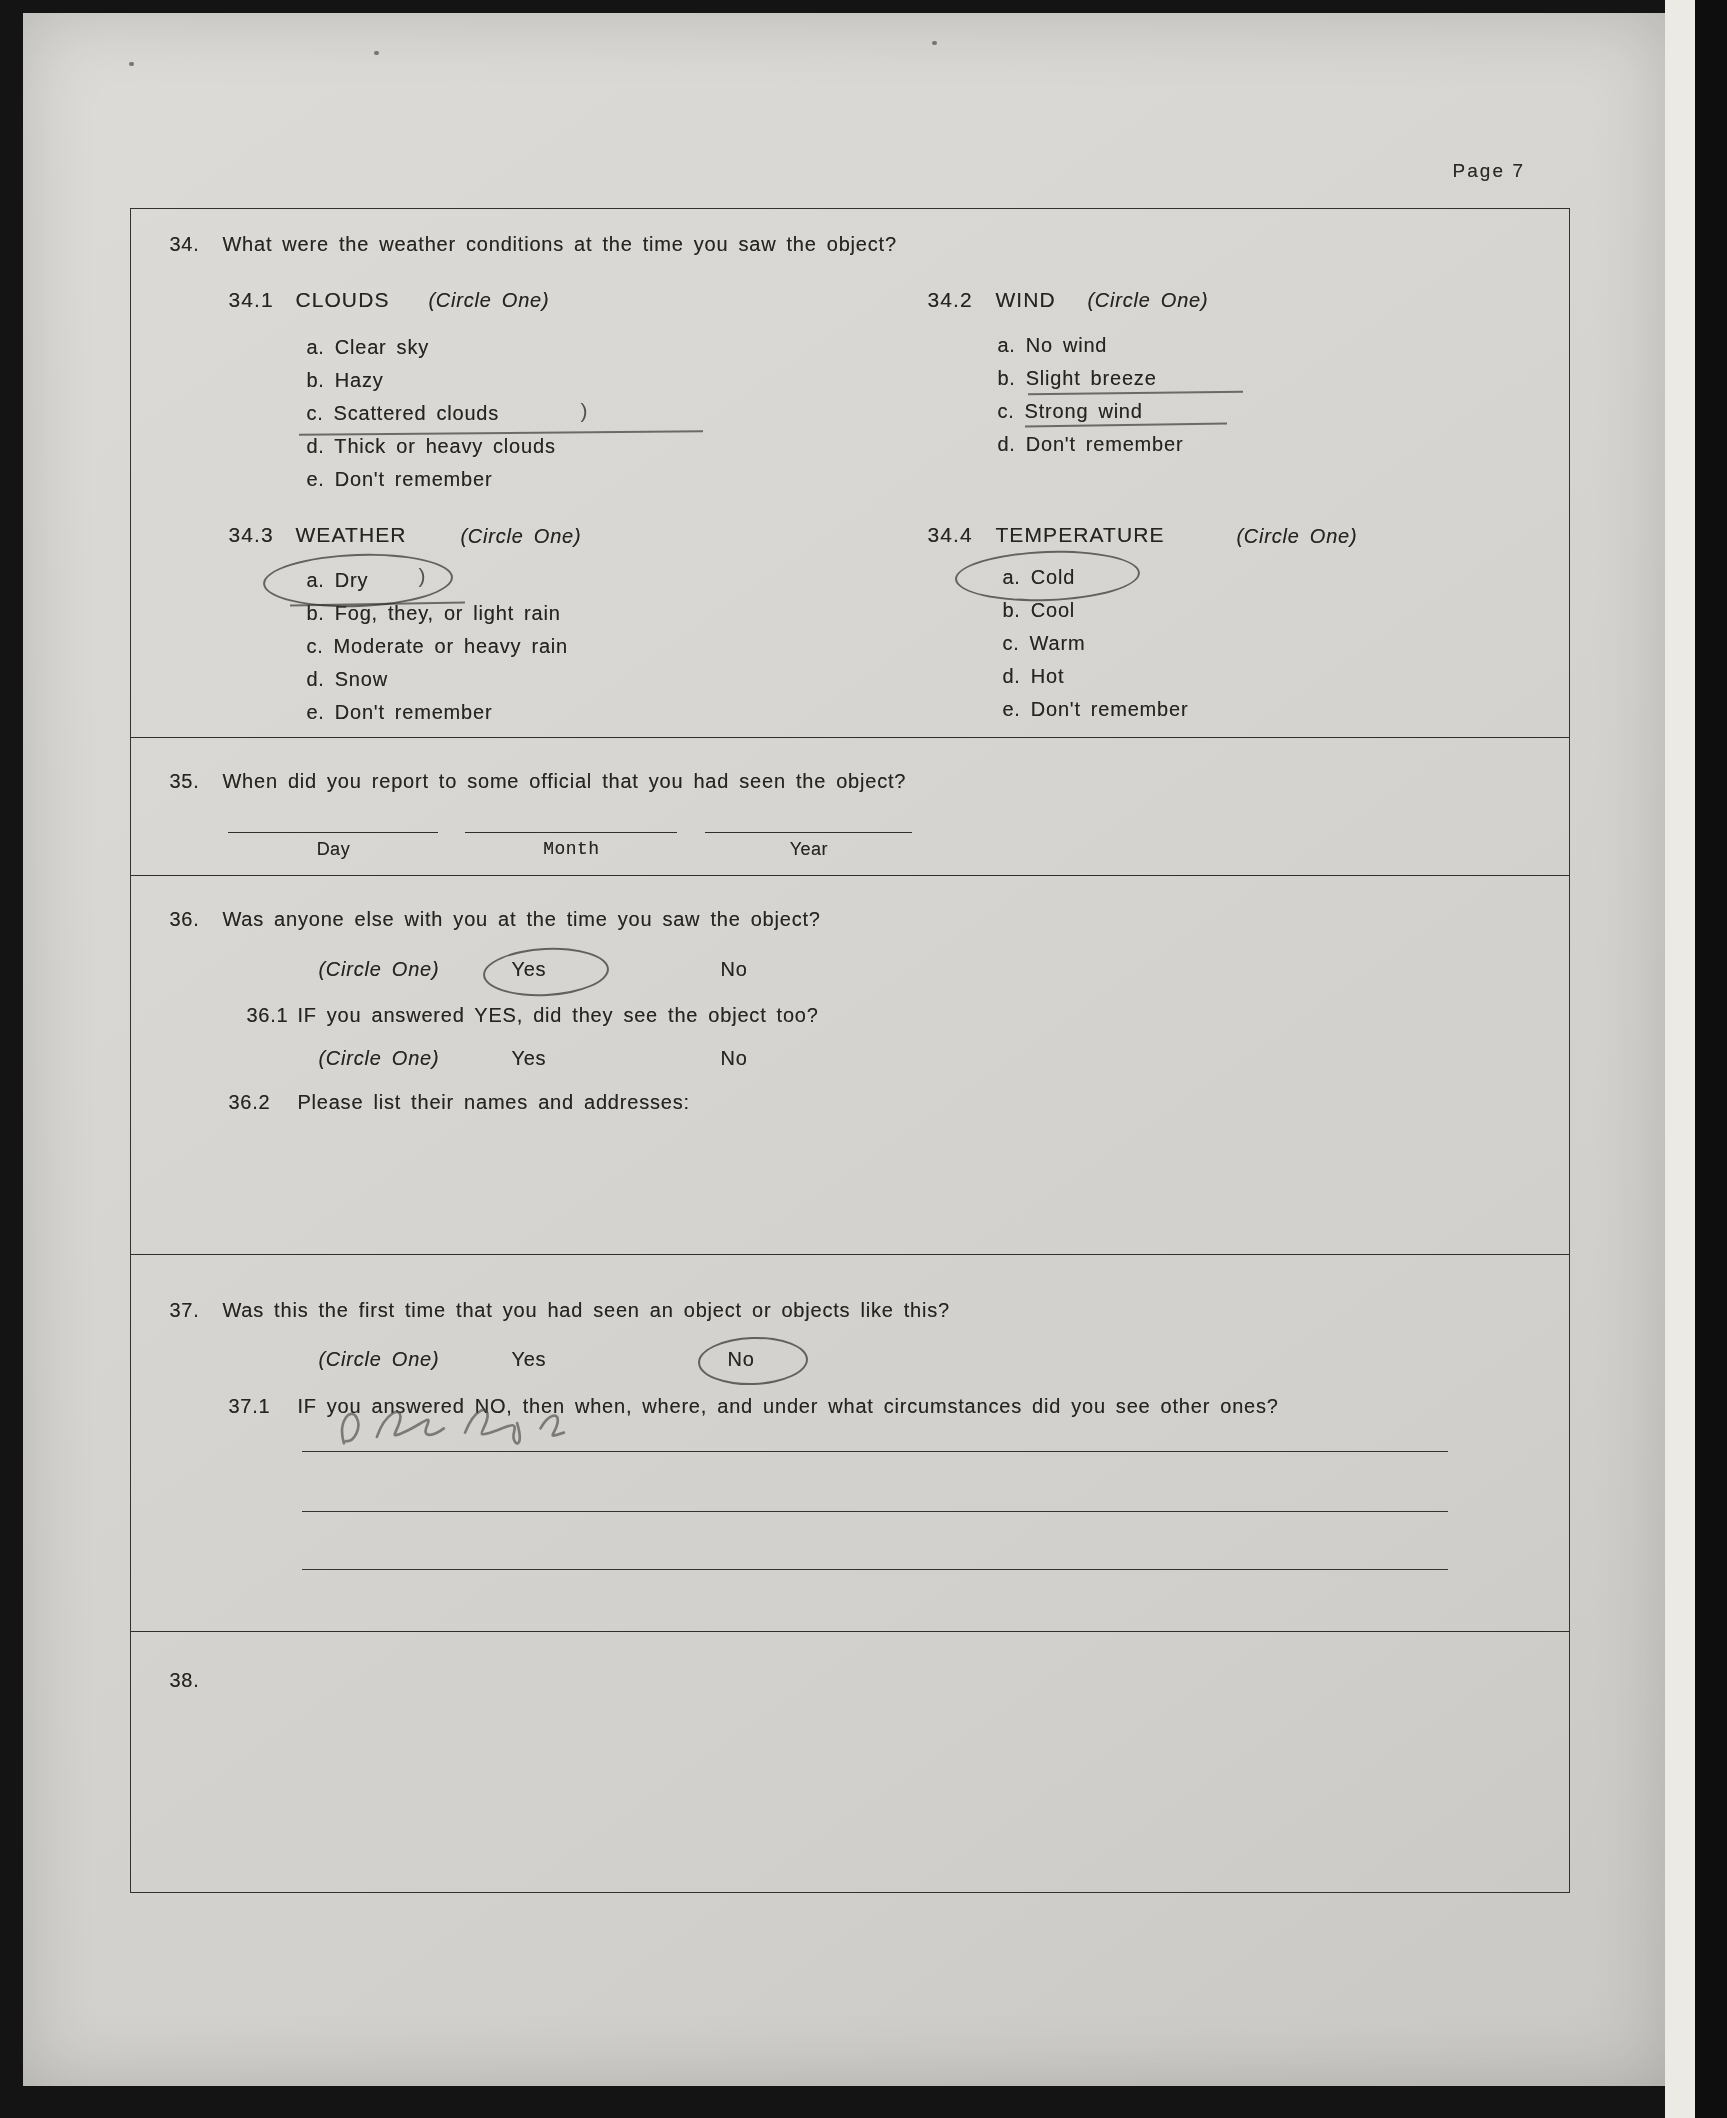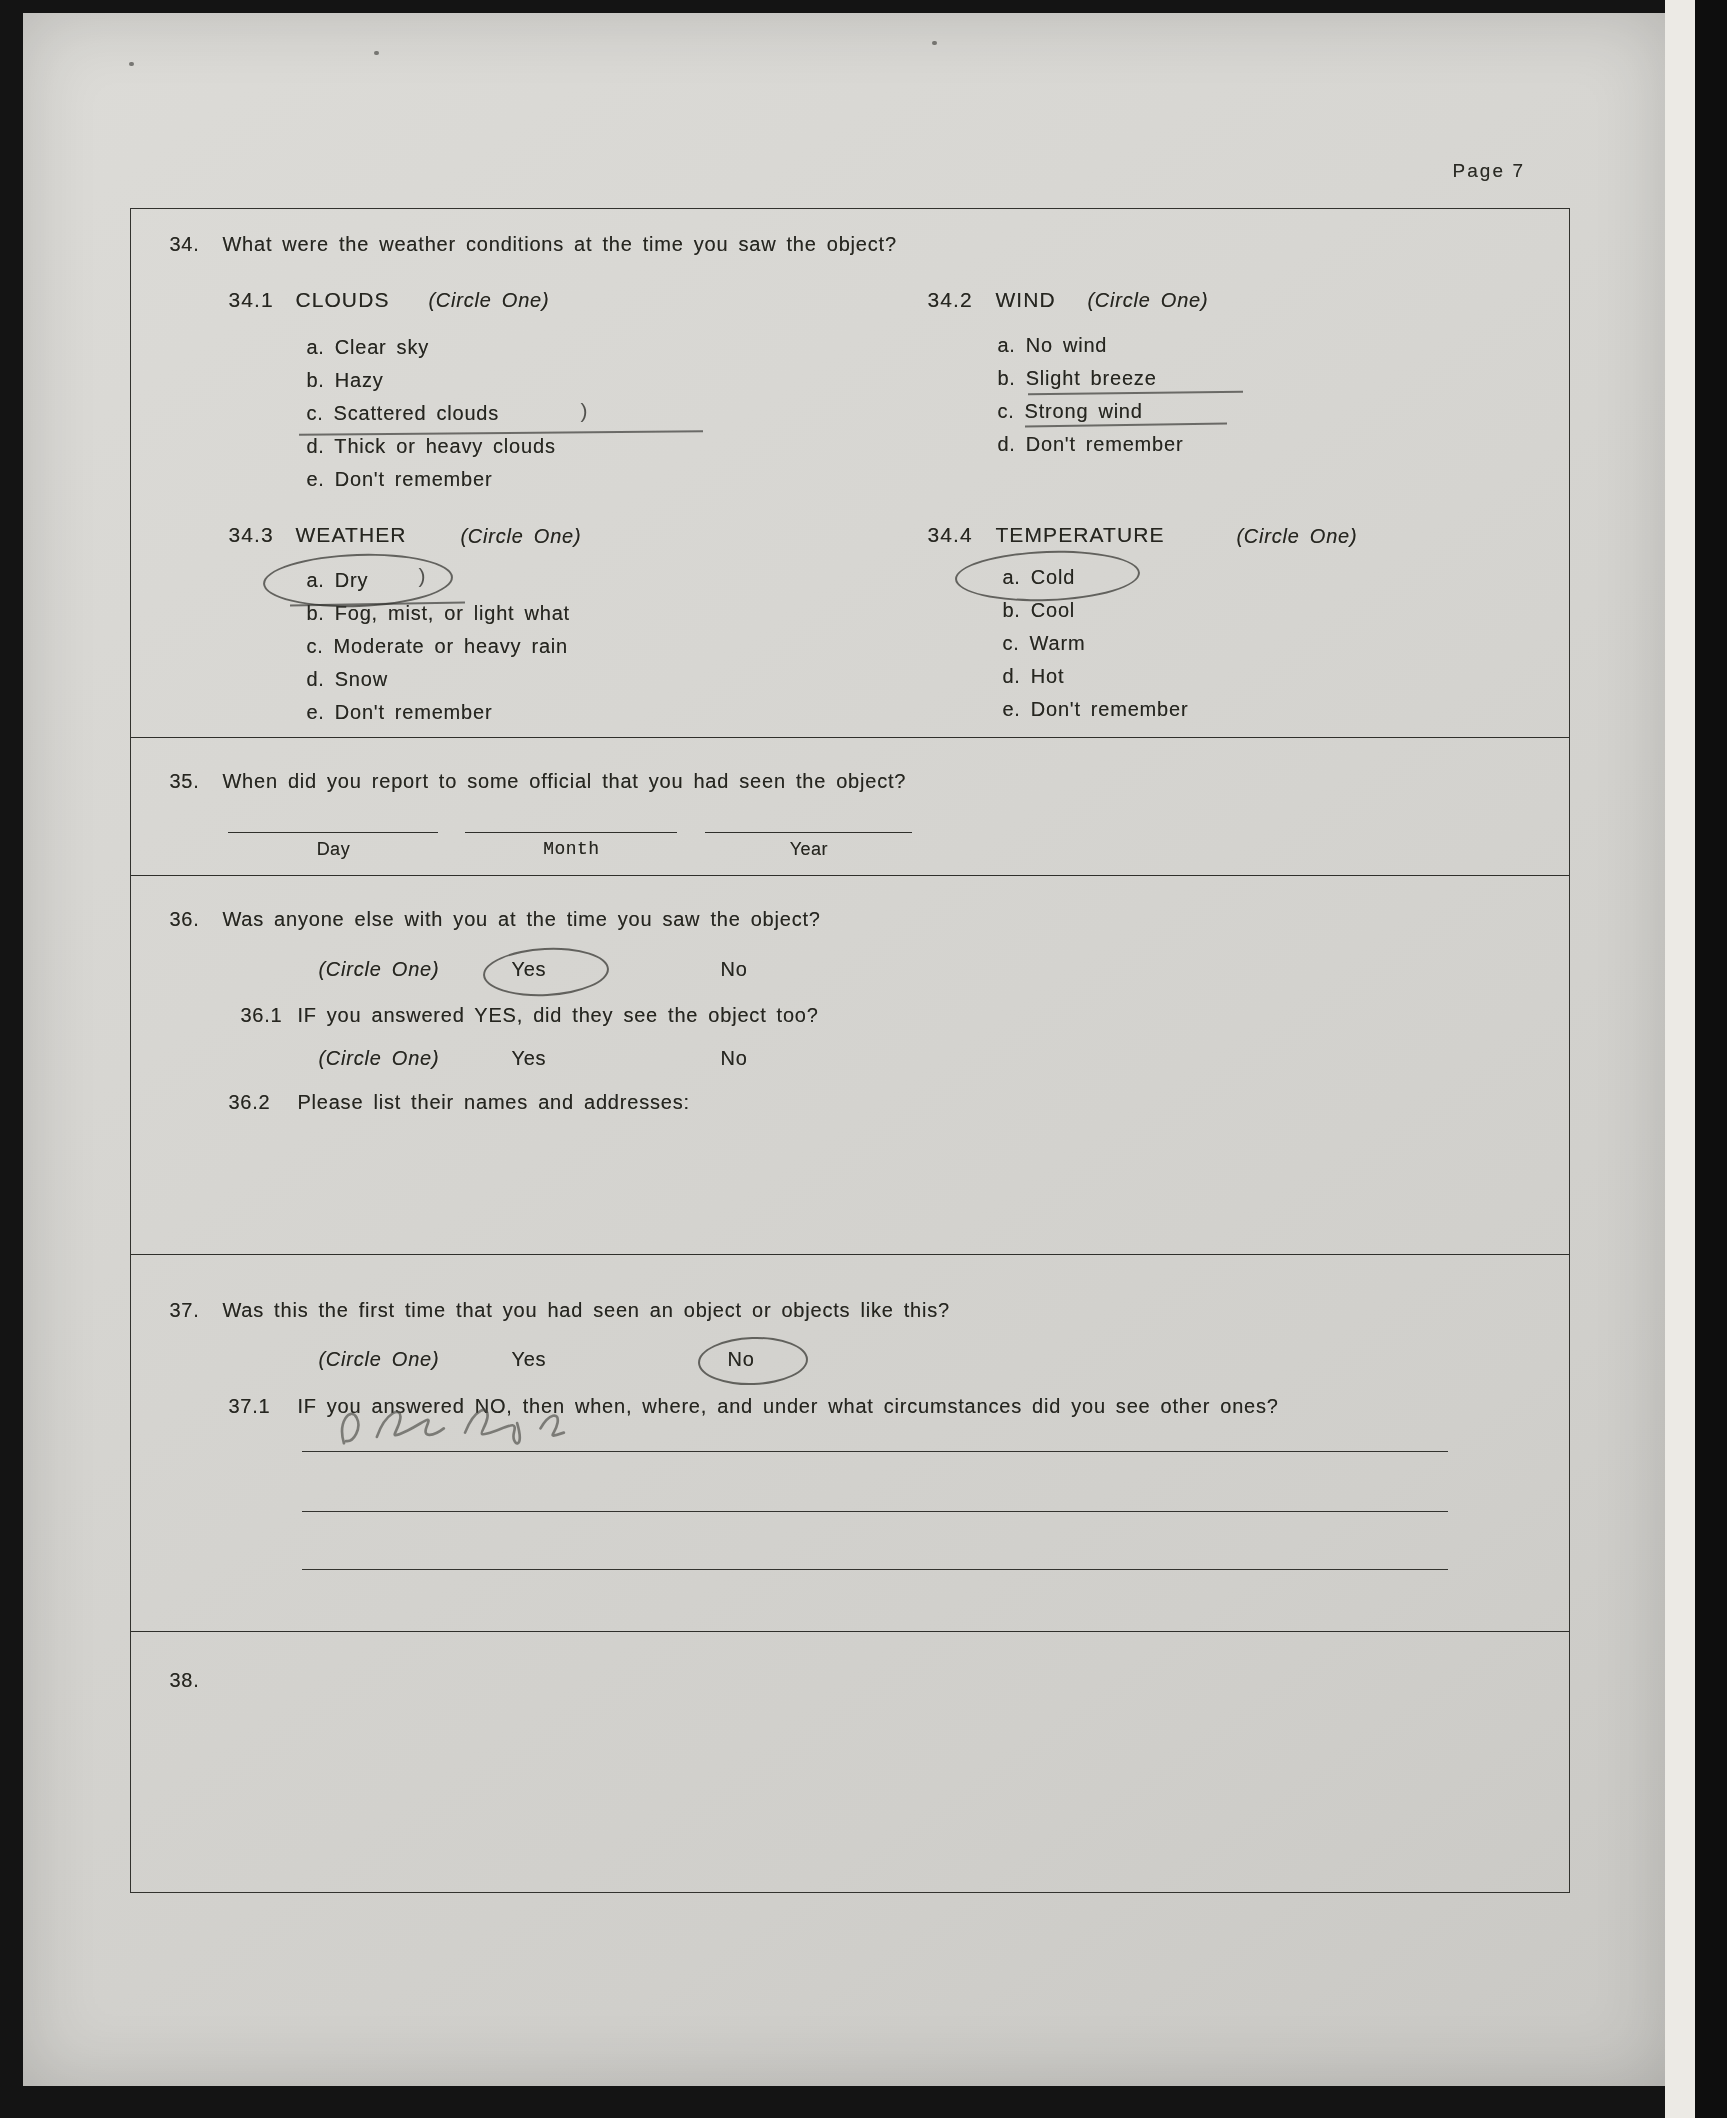--- a/index.html
+++ b/index.html
@@ -100,21 +100,21 @@
       <span class="t" style="left:866px; top:224px;">d.  Don't remember</span>
 
       <div class="pencil-line" style="left:897px; top:183px; width:215px; transform:rotate(-0.6deg);"></div>
       <div class="pencil-line" style="left:894px; top:215px; width:202px; transform:rotate(-0.8deg);"></div>
 
       <span class="t head" style="left:97px; top:314px;">34.3</span>
       <span class="t head" style="left:164px; top:314px;">WEATHER</span>
       <span class="t circleone" style="left:329px; top:316px;">(Circle One)</span>
 
       <span class="t" style="left:175px; top:360px;">a.  Dry</span>
-      <span class="t" style="left:175px; top:393px;">b.  Fog, mist, or light what</span>
+      <span class="t" style="left:175px; top:393px;">b.  Fog, they, or light rain</span>
       <span class="t" style="left:175px; top:426px;">c.  Moderate or heavy rain</span>
       <span class="t" style="left:175px; top:459px;">d.  Snow</span>
       <span class="t" style="left:175px; top:492px;">e.  Don't remember</span>
 
       <div class="pencil-ellipse" style="left:132px; top:345px; width:186px; height:49px; transform:rotate(-2deg);"></div>
       <span class="pencil-mark" style="left:287px; top:355px;">)</span>
       <div class="pencil-line" style="left:159px; top:394px; width:175px; transform:rotate(-1deg);"></div>
 
       <span class="t head" style="left:796px; top:314px;">34.4</span>
       <span class="t head" style="left:864px; top:314px;">TEMPERATURE</span>
@@ -144,21 +144,21 @@
       <div class="divider" style="top:666px;"></div>
 
       <span class="t" style="left:38px; top:699px;">36.</span>
       <span class="t" style="left:91px; top:699px;">Was anyone else with you at the time you saw the object?</span>
 
       <span class="t circleone" style="left:187px; top:749px;">(Circle One)</span>
       <span class="t" style="left:380px; top:749px;">Yes</span>
       <span class="t" style="left:589px; top:749px;">No</span>
       <div class="pencil-ellipse" style="left:352px; top:739px; width:122px; height:44px; transform:rotate(-3deg);"></div>
 
-      <span class="t" style="left:109px; top:795px;">36.1</span>
+      <span class="t" style="left:115px; top:795px;">36.1</span>
       <span class="t" style="left:166px; top:795px;">IF you answered YES, did they see the object too?</span>
 
       <span class="t circleone" style="left:187px; top:838px;">(Circle One)</span>
       <span class="t" style="left:380px; top:838px;">Yes</span>
       <span class="t" style="left:589px; top:838px;">No</span>
 
       <span class="t" style="left:97px; top:882px;">36.2</span>
       <span class="t" style="left:166px; top:882px;">Please list their names and addresses:</span>
 
       <div class="divider" style="top:1045px;"></div>

